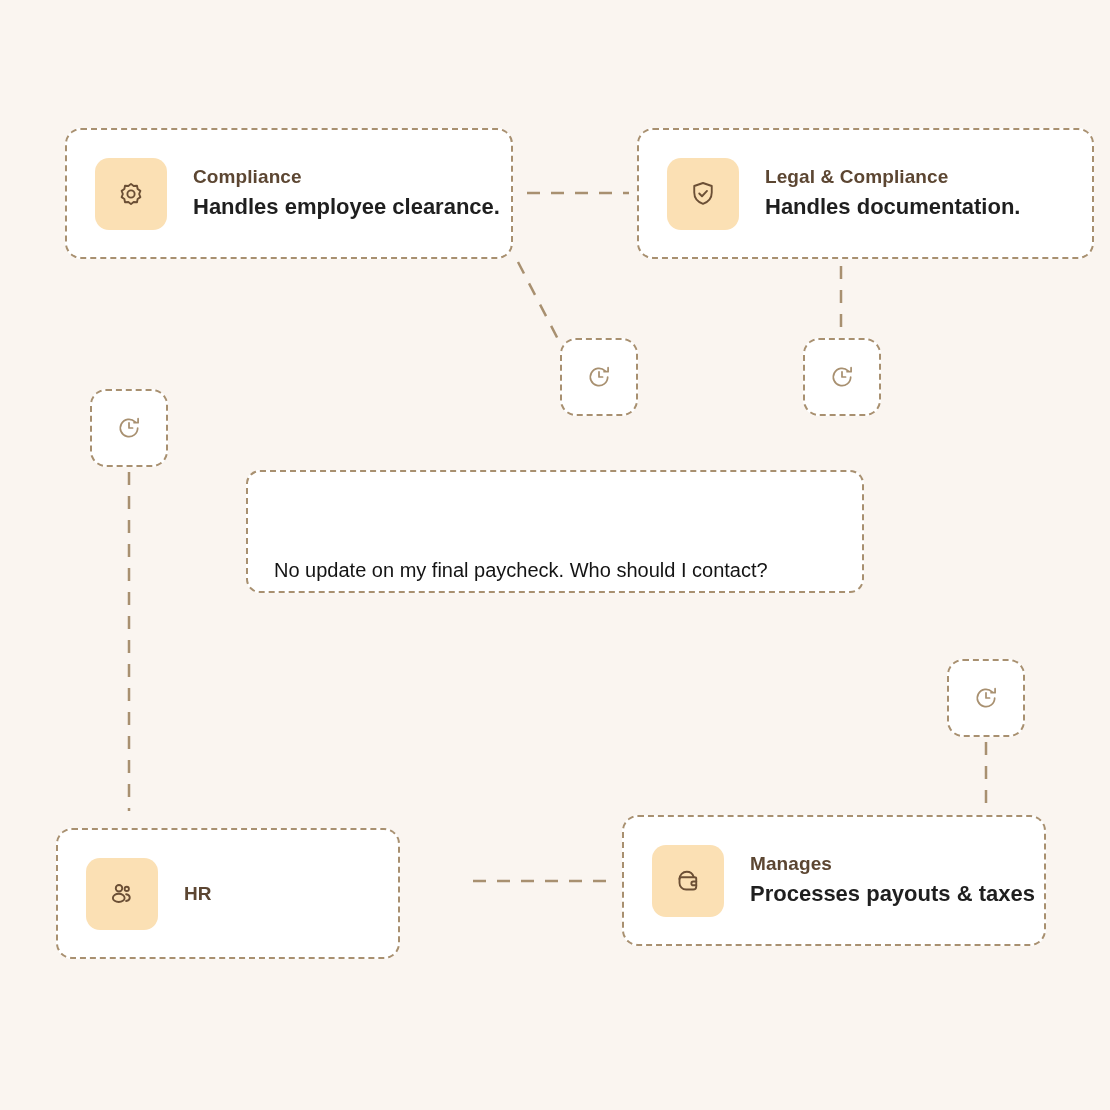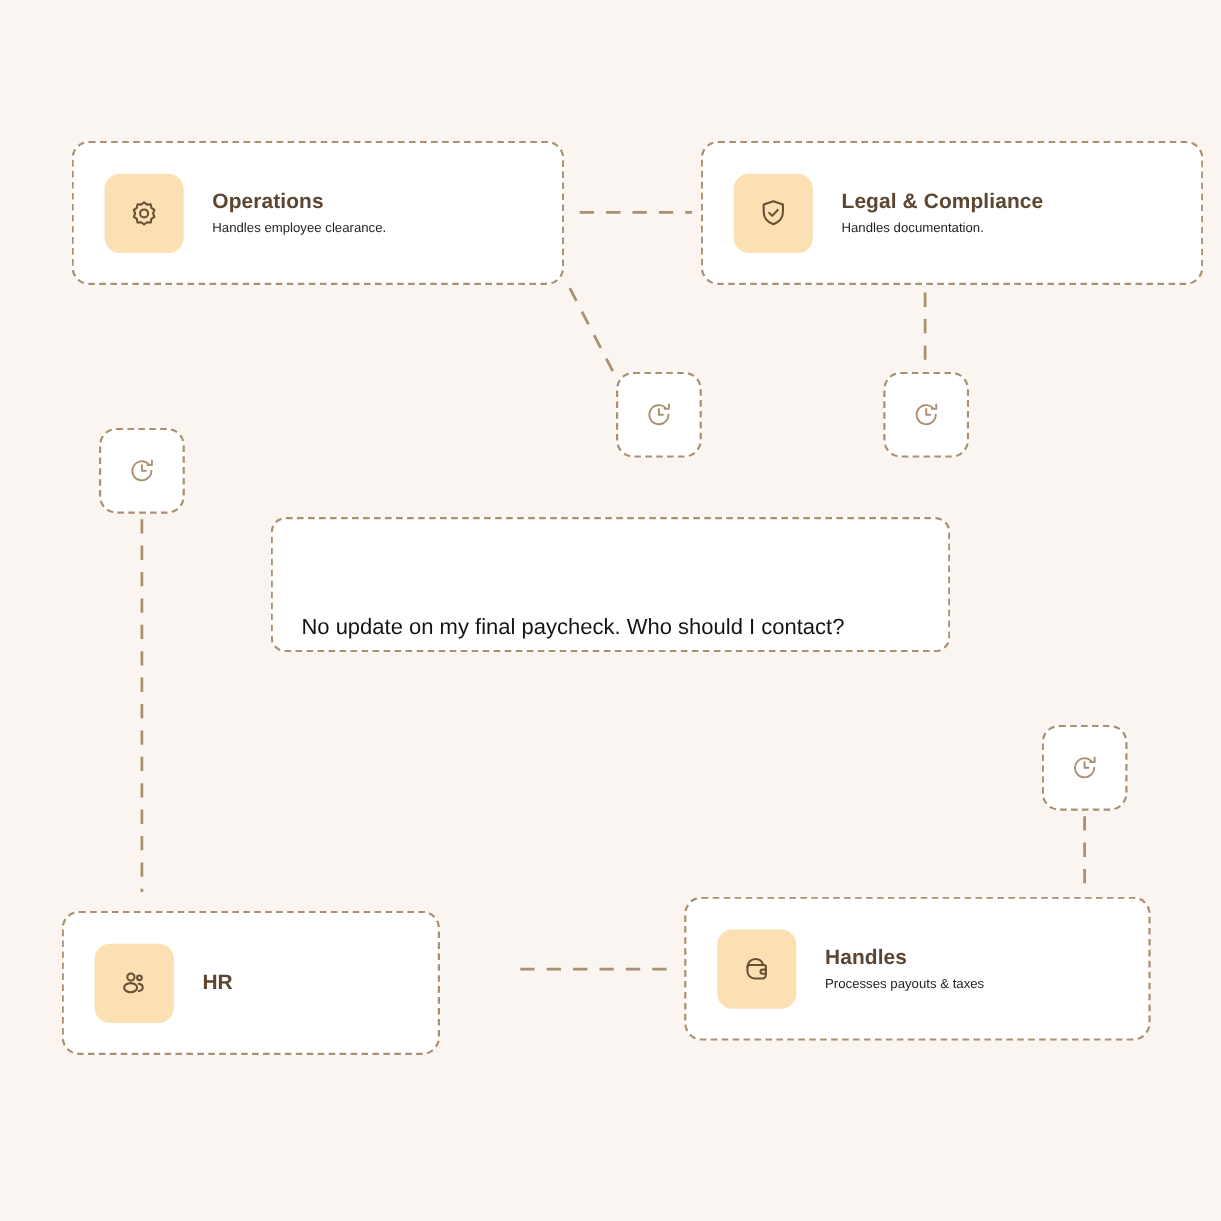--- a/index.html
+++ b/index.html
@@ -60,22 +60,22 @@
   }
   .dept-title {
     font-size: 19px;
     font-weight: bold;
     color: #5c4632;
     line-height: 1.35;
     letter-spacing: .1px;
     white-space: nowrap;
   }
   .dept-desc {
-    font-size: 12px;
-    font-weight: 400;
+    font-size: 22px;
+    font-weight: 700;
     color: #1f1f1f;
     line-height: 1.45;
     white-space: nowrap;
   }
 
   
   .history-node {
     position: absolute;
     box-sizing: border-box;
     width: 78px;
@@ -130,21 +130,21 @@
   </svg>
 
   <div class="dept-card" style="left:65px; top:128px; width:448px; height:131px;">
     <div class="dept-icon-box">
       <svg width="30" height="30" viewBox="0 0 24 24" fill="none" stroke="#6b4f35" stroke-width="1.5" stroke-linejoin="round">
         <path d="M12 2.6 14.1 4.3 16.8 4.1 17.3 6.7 19.5 8.2 18.5 10.7 19.5 13.2 17.3 14.7 16.8 17.3 14.1 17.1 12 18.8 9.9 17.1 7.2 17.3 6.7 14.7 4.5 13.2 5.5 10.7 4.5 8.2 6.7 6.7 7.2 4.1 9.9 4.3 Z" transform="translate(0 1.3)"></path>
         <circle cx="12" cy="12" r="2.9"></circle>
       </svg>
     </div>
     <div class="dept-text">
-      <div class="dept-title">Operations</div>
+      <div class="dept-title">Compliance</div>
       <div class="dept-desc">Handles employee clearance.</div>
     </div>
   </div>
 
   <div class="dept-card" style="left:637px; top:128px; width:457px; height:131px;">
     <div class="dept-icon-box">
       <svg width="30" height="30" viewBox="0 0 24 24" fill="none" stroke="#6b4f35" stroke-width="1.5" stroke-linecap="round" stroke-linejoin="round">
         <path d="M12 3.2 19 5.6v5.2c0 4.3-2.9 7.6-7 9.1-4.1-1.5-7-4.8-7-9.1V5.6z"></path>
         <path d="M9 11.6l2.2 2.2 4-4.3"></path>
       </svg>
@@ -171,21 +171,21 @@
 
   <div class="dept-card" style="left:622px; top:815px; width:424px; height:131px;">
     <div class="dept-icon-box">
       <svg width="30" height="30" viewBox="0 0 24 24" fill="none" stroke="#6b4f35" stroke-width="1.5" stroke-linecap="round" stroke-linejoin="round">
         <path d="M5.2 10.4c0-3.2 2.6-5.8 5.8-5.8 2.6 0 4.8 1.7 5.5 4.1"></path>
         <path d="M18.6 10.2v6.1c0 1.4-1.1 2.5-2.5 2.5h-5.6c-3 0-5.3-2.4-5.3-5.3v-3.1c0-.8.6-1.4 1.4-1.4h10.6c.8 0 1.4.6 1.4 1.2z"></path>
         <path d="M18.6 12.4h-2.4c-.8 0-1.5.7-1.5 1.5s.7 1.5 1.5 1.5h2.4"></path>
       </svg>
     </div>
     <div class="dept-text">
-      <div class="dept-title">Handles</div>
+      <div class="dept-title">Manages</div>
       <div class="dept-desc">Processes payouts &amp; taxes</div>
     </div>
   </div>
 
   <div class="history-node" style="left:560px; top:338px;">
     <svg width="26" height="26" viewBox="0 0 24 24" fill="none" stroke="#a89070" stroke-width="1.6" stroke-linecap="round" stroke-linejoin="round">
       <path d="M20 12a8 8 0 1 1-2.4-5.7"></path>
       <polyline points="20.4,3.4 20.4,7.1 16.7,7.1"></polyline>
       <polyline points="12,7.2 12,12 15.3,12"></polyline>
     </svg>

